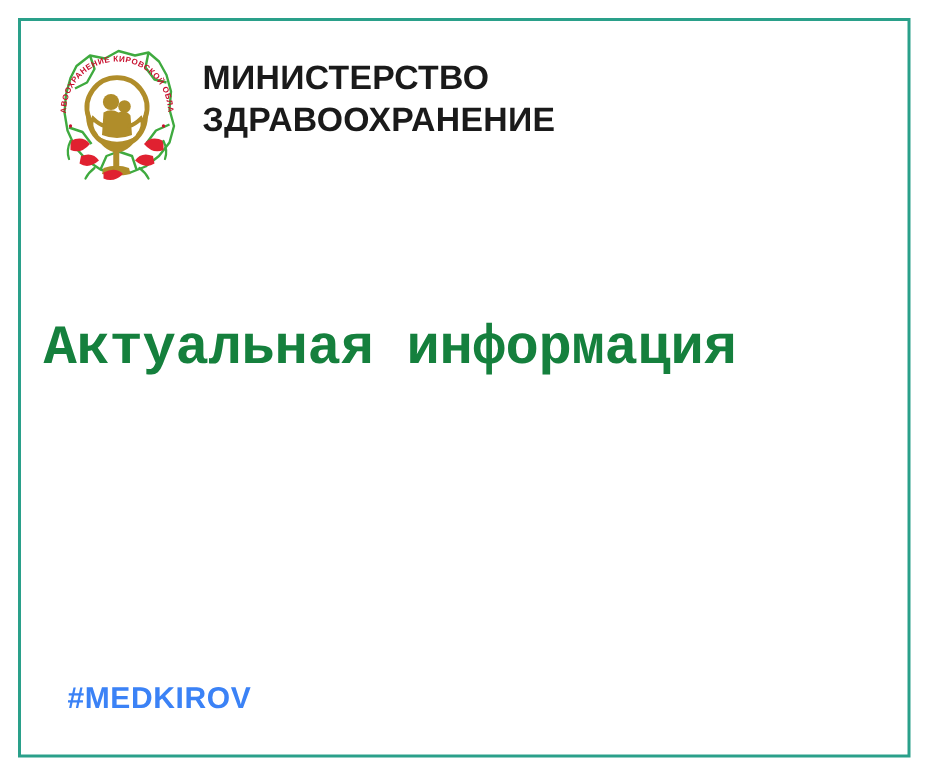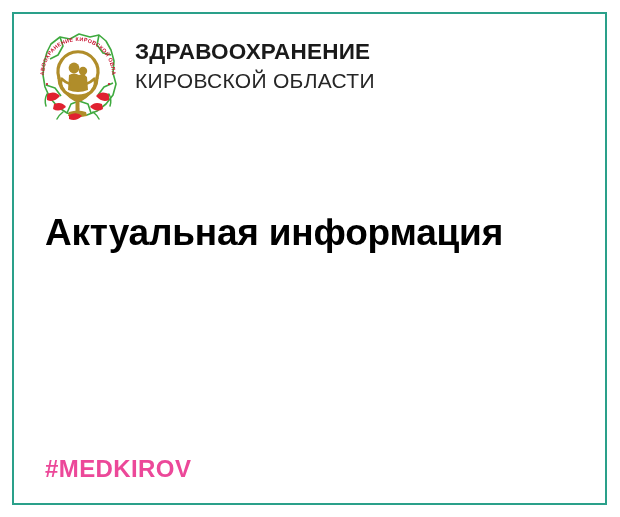--- a/index.html
+++ b/index.html
@@ -61,42 +61,43 @@
     font-weight: 400;
     letter-spacing: 0.3px;
     line-height: 29px;
     color: #262626;
     white-space: nowrap;
   }
 
   
   .headline {
     position: absolute;
-    left: 45px;
+    left: 29px;
     top: 212px;
     font-size: 37px;
     font-weight: 700;
     line-height: 42px;
     letter-spacing: -0.2px;
-    color: #000000;
+    color: #15803d;
+    font-family: Liberation Mono, monospace;
   }
   .headline .hl-line {
     display: block;
     white-space: nowrap;
   }
 
   
   .hashtag {
     position: absolute;
     left: 45px;
     top: 455px;
-    font-size: 24px;
+    font-size: 20px;
     font-weight: 700;
     letter-spacing: 0.4px;
-    color: #ec4899;
+    color: #3b82f6;
     white-space: nowrap;
   }
 </style>
 </head>
 <body>
 
 <div class="canvas">
 
   <div class="frame"></div>
 
@@ -153,22 +154,22 @@
       </g>
       <g fill="none" stroke="#3faa3f" stroke-width="1.5" stroke-linecap="round">
         <path d="M14 66 q-3 6 -1 12"></path>
         <path d="M76 66 q3 6 1 12"></path>
         <path d="M30 84 q-4 3 -6 7"></path>
         <path d="M60 84 q4 3 6 7"></path>
       </g>
     </svg>
 
     <div class="org-text">
+      <div class="org-line1">МИНИСТЕРСТВО</div>
       <div class="org-line2">ЗДРАВООХРАНЕНИЕ</div>
-      <div class="org-line3">КИРОВСКОЙ ОБЛАСТИ</div>
     </div>
   </div>
 
   <div class="headline">
     <span class="hl-line">Актуальная информация</span>
   </div>
 
   <div class="hashtag">#MEDKIROV</div>
 
 </div>

